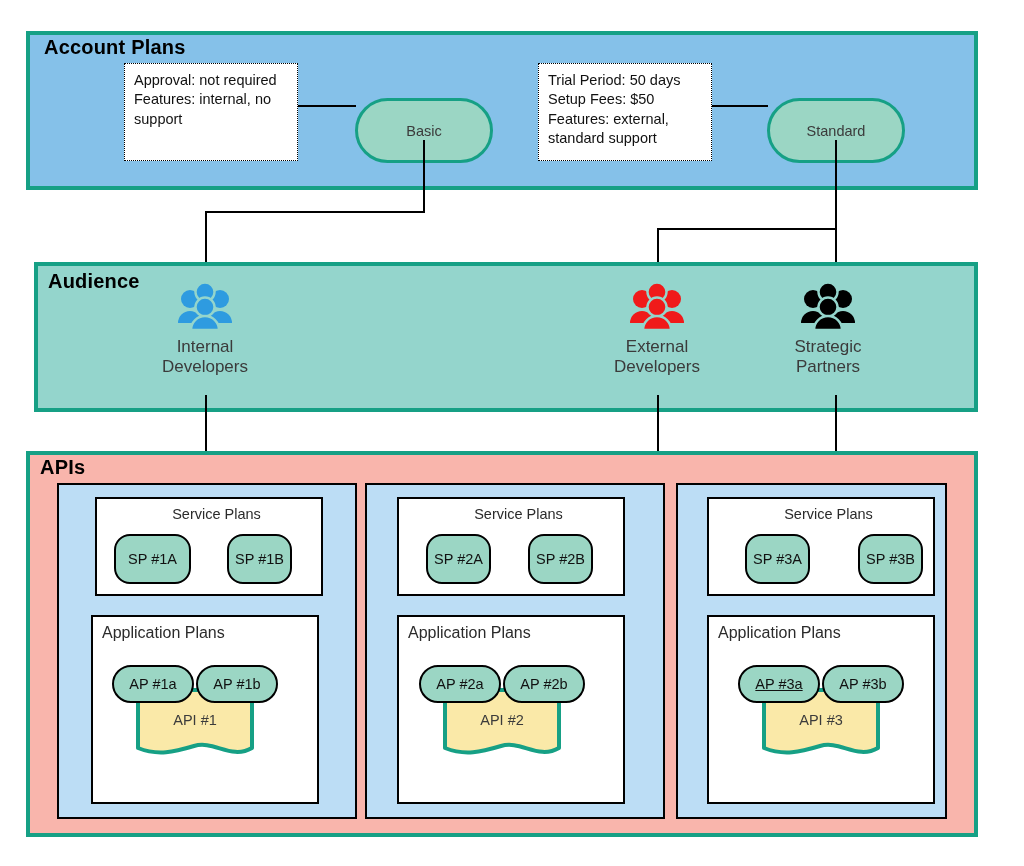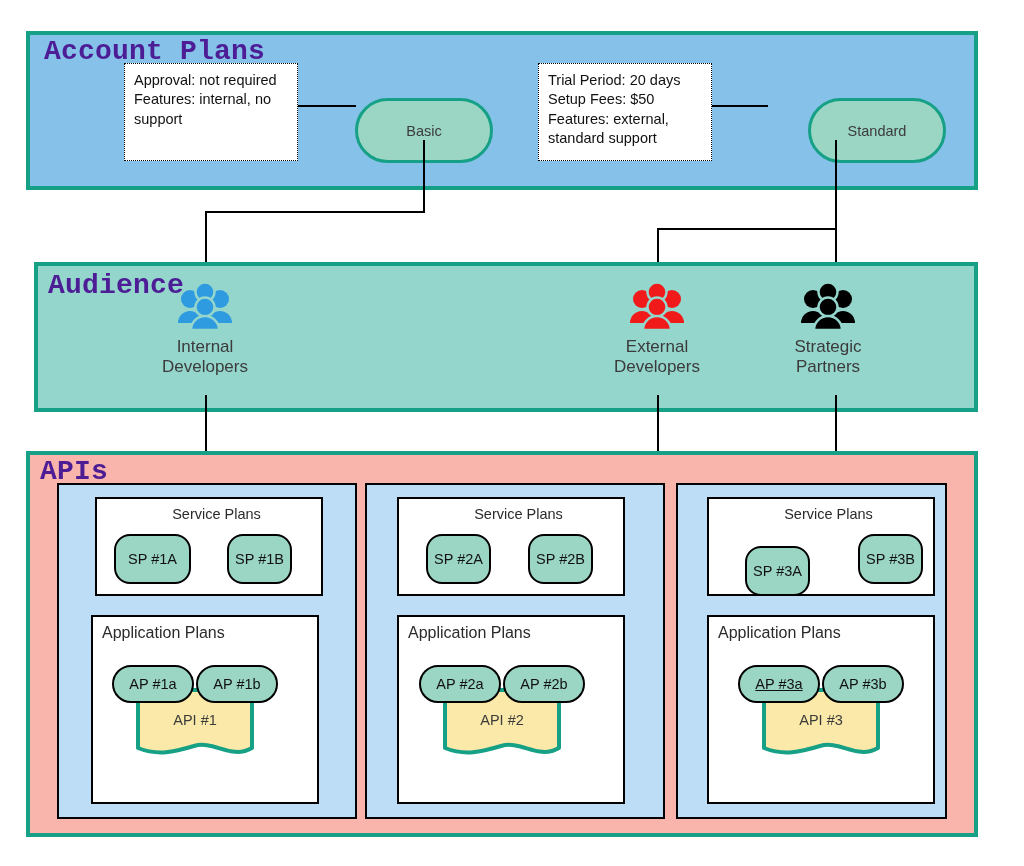--- a/index.html
+++ b/index.html
@@ -1,20 +1,20 @@
 <!DOCTYPE html>
 <html><head>
 <meta charset="utf-8">
 <style>
   html,body{margin:0;padding:0;background:#ffffff;}
   body{font-family:"Liberation Sans",sans-serif;}
   #canvas{position:relative;width:1024px;height:866px;background:#fff;overflow:hidden;}
 
   .band{position:absolute;box-sizing:border-box;border:4px solid #16A085;}
-  .band-title{position:absolute;font-weight:bold;font-size:28px;color:#4c1d95;letter-spacing:.2px;font-family:Liberation Mono, monospace;}
+  .band-title{position:absolute;font-weight:bold;font-size:20px;color:#000000;letter-spacing:.2px;}
 
   #band-account{left:26px;top:31px;width:952px;height:159px;background:#85C1E9;}
   #band-audience{left:34px;top:262px;width:944px;height:150px;background:#94D5CC;}
   #band-apis{left:26px;top:451px;width:952px;height:386px;background:#F9B5AC;}
 
   .note{position:absolute;box-sizing:border-box;background:#ffffff;border:1px dotted #000;
         font-size:14.5px;color:#111;line-height:1.33;padding:7px 8px 6px 9px;}
   .note b{font-weight:normal;}
 
   .node{position:absolute;box-sizing:border-box;background:#9BD6C4;border:3px solid #16A085;
@@ -52,26 +52,26 @@
   <div class="band-title" style="left:44px;top:36px;">Account Plans</div>
 
   <div class="note" style="left:124px;top:63px;width:174px;height:98px;">
     <div><b>Approval</b><span>: </span><span>not required</span></div>
     <div><b>Features:</b><span> </span><span>internal, no support</span></div>
   </div>
   <div class="conn h" style="left:298px;top:105px;width:58px;"></div>
   <div class="node" style="left:355px;top:75px;width:138px;height:65px;">Basic</div>
 
   <div class="note" style="left:538px;top:63px;width:174px;height:98px;">
-    <div><b>Trial Period</b><span>: </span><span>20 days</span></div>
+    <div><b>Trial Period</b><span>: </span><span>50 days</span></div>
     <div><b>Setup Fees:</b><span> </span><span>$50</span></div>
     <div><b>Features:</b><span> </span><span>external, standard support</span></div>
   </div>
   <div class="conn h" style="left:712px;top:105px;width:56px;"></div>
-  <div class="node" style="left:808px;top:75px;width:138px;height:65px;">Standard</div>
+  <div class="node" style="left:767px;top:75px;width:138px;height:65px;">Standard</div>
 
   <div class="conn v" style="left:423px;top:140px;height:72px;"></div>
   <div class="conn h" style="left:205px;top:211px;width:220px;"></div>
   <div class="conn v" style="left:205px;top:211px;height:95px;"></div>
 
   <div class="conn v" style="left:835px;top:140px;height:175px;"></div>
   <div class="conn h" style="left:657px;top:228px;width:180px;"></div>
   <div class="conn v" style="left:657px;top:228px;height:88px;"></div>
 
   <div class="band" id="band-audience"></div>
@@ -167,21 +167,21 @@
     </svg>
     <div class="lbl">API #2</div>
   </div>
   <div class="appill" style="left:419px;top:665px;width:82px;height:38px;">AP #2a</div>
   <div class="appill" style="left:503px;top:665px;width:82px;height:38px;">AP #2b</div>
 
   <div class="apicol" style="left:676px;top:483px;width:271px;height:336px;"></div>
   <div class="innerbox" style="left:707px;top:497px;width:228px;height:99px;">
     <div class="sp-title">Service Plans</div>
   </div>
-  <div class="spnode" style="left:745px;top:534px;width:65px;height:50px;margin-top:12px;">SP #3A</div>
+  <div class="spnode" style="left:745px;top:534px;width:65px;height:50px;">SP #3A</div>
   <div class="spnode" style="left:858px;top:534px;width:65px;height:50px;">SP #3B</div>
 
   <div class="innerbox" style="left:707px;top:615px;width:228px;height:189px;">
     <div class="ap-title">Application Plans</div>
   </div>
   <div class="apidoc" style="left:762px;top:688px;width:118px;height:70px;">
     <svg width="118" height="70" viewBox="0 0 118 70">
       <path d="M2 2 L116 2 L116 60 C95 72 78 52 58 58 C38 64 22 68 2 60 Z" fill="#FAE9A8" stroke="#16A085" stroke-width="4" stroke-linejoin="round"></path>
     </svg>
     <div class="lbl">API #3</div>

